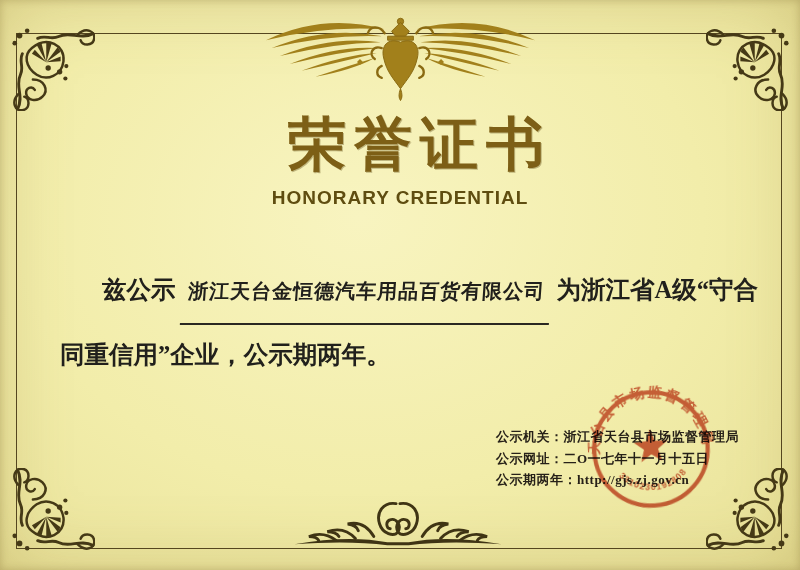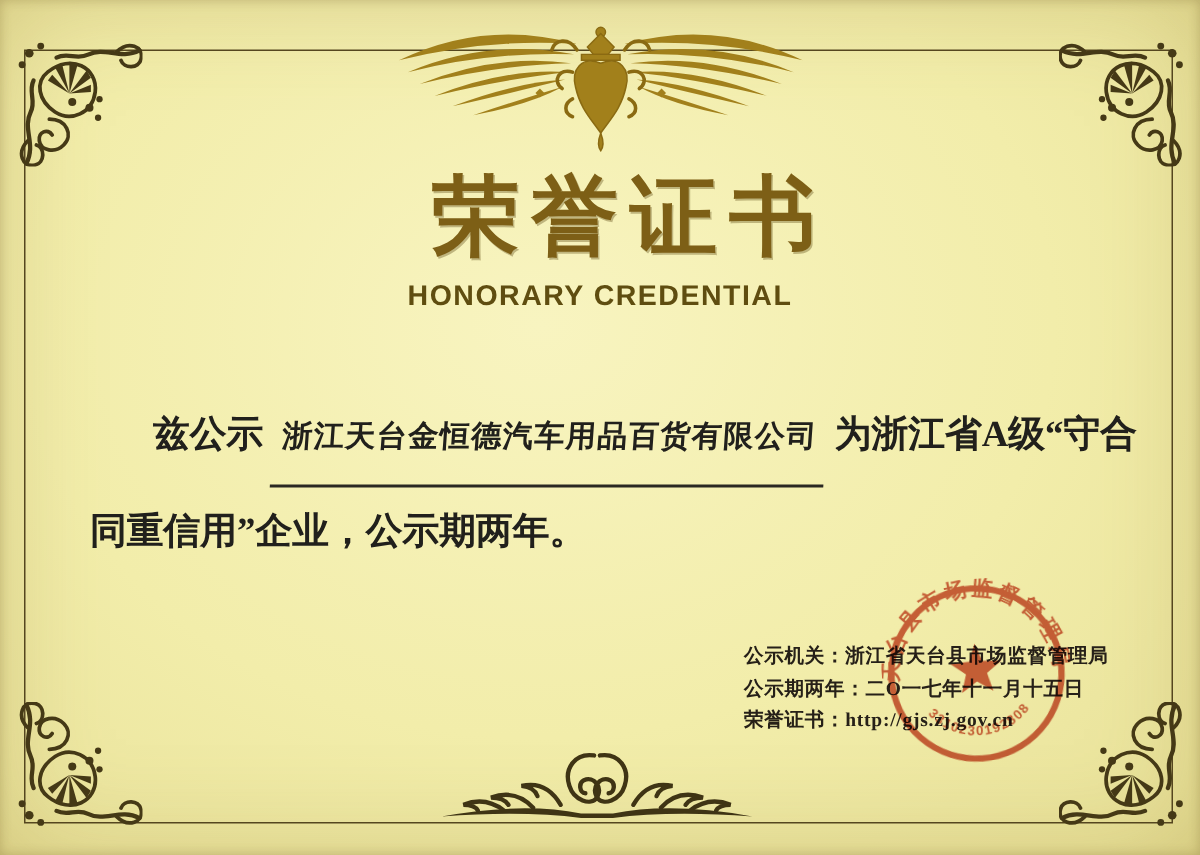--- a/index.html
+++ b/index.html
@@ -203,22 +203,22 @@
     <path d="M4,53 Q60,43 100,51 L122,51 Q162,43 218,53 Q162,49 122,54 L100,54 Q60,49 4,53 Z" fill="#3f3414"></path>
   </svg>
 
   <div class="title">荣誉证书</div>
   <div class="subtitle">HONORARY CREDENTIAL</div>
 
   <div class="body-text"><span>兹公示</span><span class="company">浙江天台金恒德汽车用品百货有限公司</span><span>为浙江省A级“守合同重信用”企业，公示期两年。</span></div>
 
   <div class="footer">
     <div class="footer-row"><span>公示机关：</span><span>浙江省天台县市场监督管理局</span></div>
-    <div class="footer-row"><span>公示期两年：</span><span>二O一七年十一月十五日</span></div>
-    <div class="footer-row"><span>荣誉证书：</span><span>http://gjs.zj.gov.cn</span></div>
+    <div class="footer-row"><span>公示网址：</span><span>二O一七年十一月十五日</span></div>
+    <div class="footer-row"><span>公示期两年：</span><span>http://gjs.zj.gov.cn</span></div>
   </div>
 
   <svg class="stamp" viewBox="0 0 120 120">
     <circle cx="60" cy="60" r="54" fill="none" stroke="#c84b32" stroke-width="4"></circle>
     <path id="stampArcTop" d="M14,78 A49.5,49.5 0 1 1 106,78" fill="none"></path>
     <path id="stampArcBottom" d="M20,70 A42,42 0 0 0 100,70" fill="none"></path>
     <text font-size="13.5" fill="#c84b32" letter-spacing="2.5">
       <textPath href="#stampArcTop" startOffset="50%" text-anchor="middle">天台县市场监督管理局</textPath>
     </text>
     <polygon fill="#c84b32" points="60,41 64.1,52.3 76.2,52.8 66.7,60.2 70,71.8 60,65 50,71.8 53.3,60.2 43.8,52.8 55.9,52.3"></polygon>

